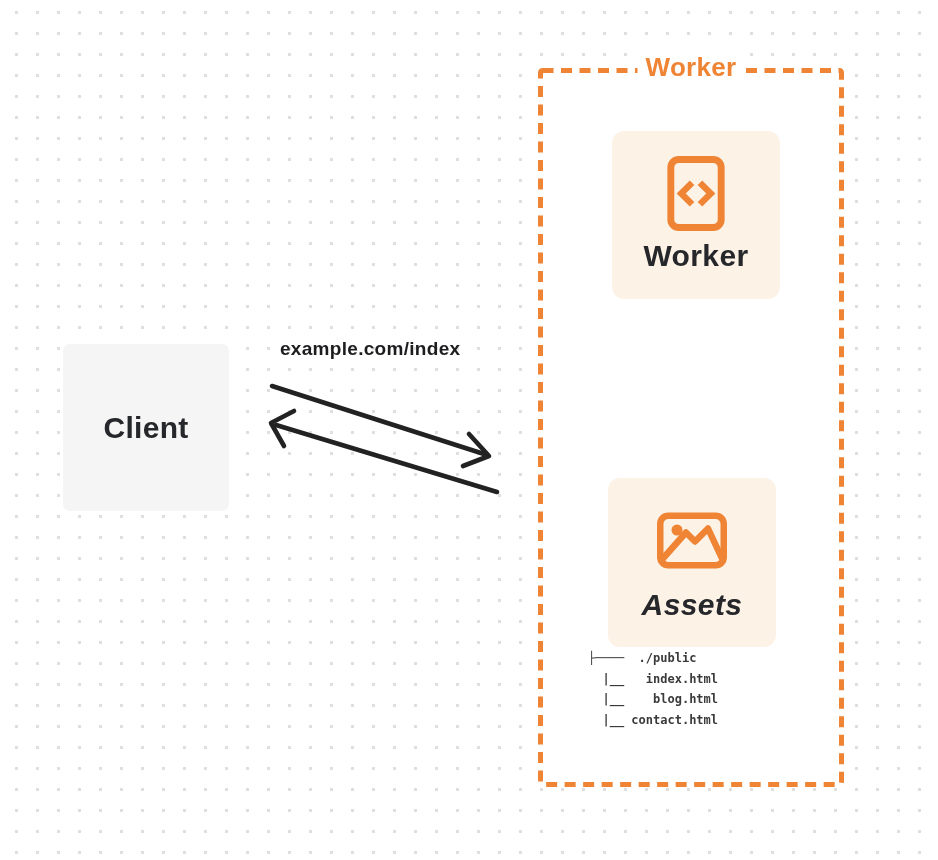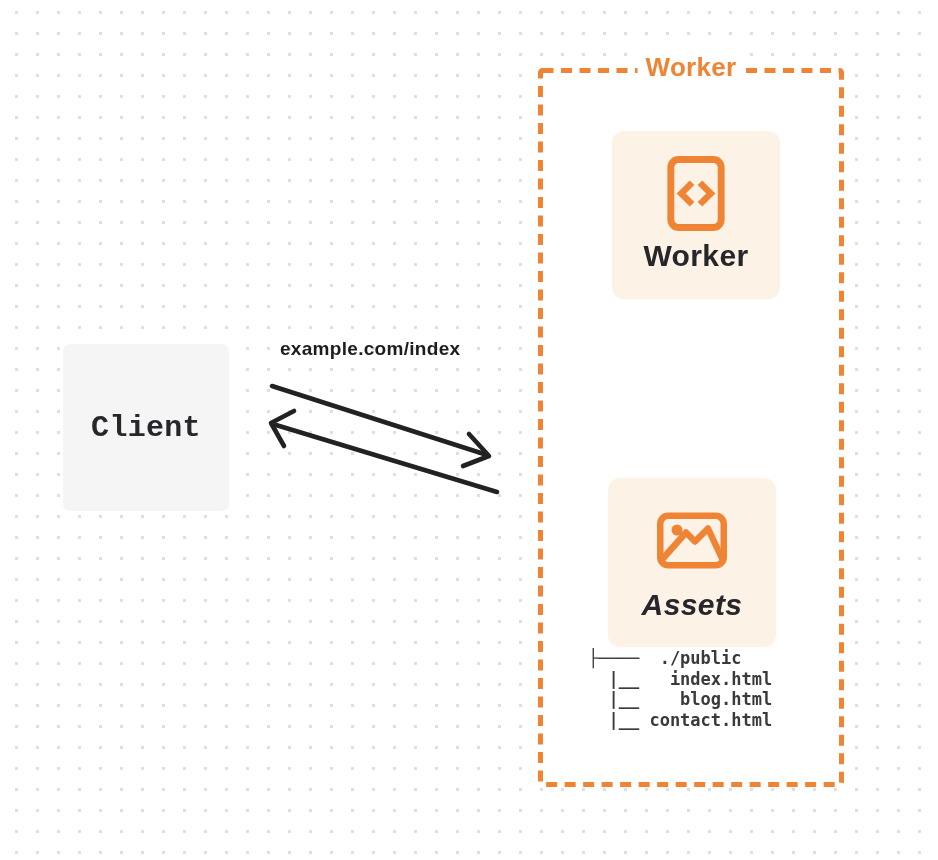--- a/index.html
+++ b/index.html
@@ -13,21 +13,21 @@
   }
   .abs{position:absolute;}
 
   
   .client-box{
     left:63px;top:344px;width:166px;height:167px;
     background:#f5f5f6;border-radius:7px;
     display:flex;align-items:center;justify-content:center;
   }
   .client-box .label{
-    font-size:30px;font-weight:bold;color:#26272b;letter-spacing:.3px;font-family:Liberation Mono, monospace;
+    font-size:30px;font-weight:bold;color:#26272b;letter-spacing:.3px;
   }
 
   
   .request-label{
     left:280px;top:338px;
     font-size:19px;font-weight:bold;color:#1d1d1f;letter-spacing:.3px;
   }
 
   
   .arrows{left:250px;top:375px;}
@@ -58,21 +58,21 @@
   }
   .card-worker .icon-wrap{margin-top:25px;height:75px;}
   .card-worker .card-label{margin-top:8px;}
   .card-assets .icon-wrap{margin-top:34px;height:57px;}
   .card-assets .card-label{margin-top:19px;font-style:italic;}
 
   
   .file-tree{
     position:absolute;left:50px;top:580px;margin:0;
     font-family:"DejaVu Sans Mono", monospace;
-    font-size:17px;line-height:20.5px;font-weight:bold;
+    font-size:12px;line-height:20.5px;font-weight:bold;
     color:#3a3a3a;white-space:pre;
   }
 </style>
 </head>
 <body>
 
 <div class="abs client-box">
   <span class="label">Client</span>
 </div>
 

